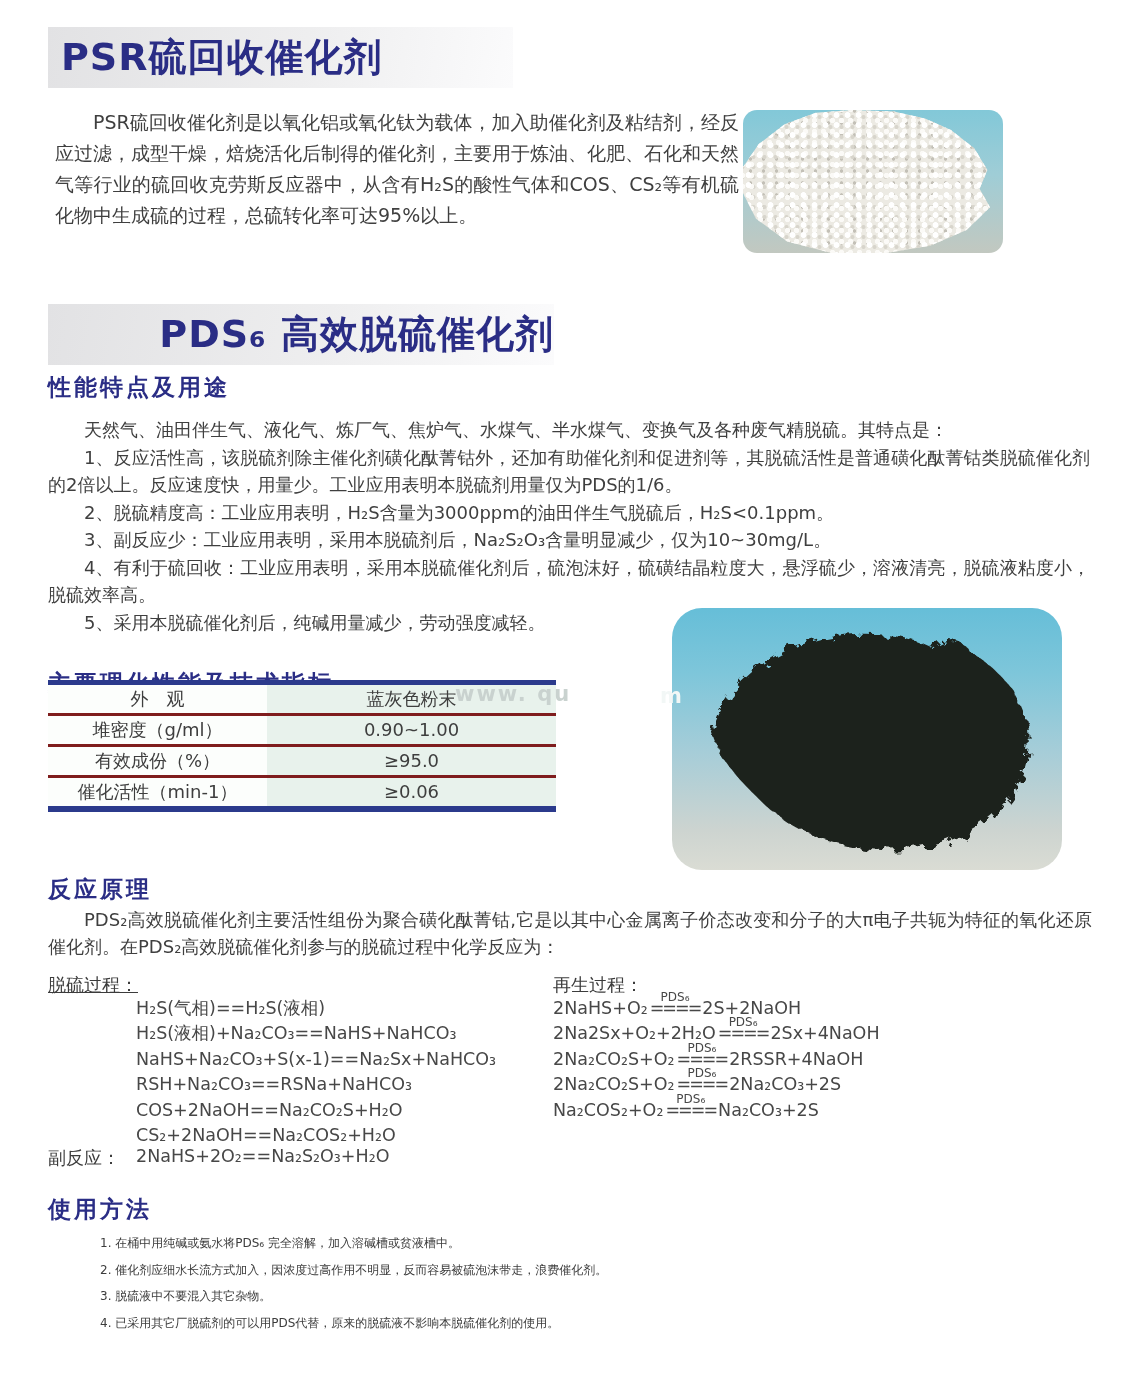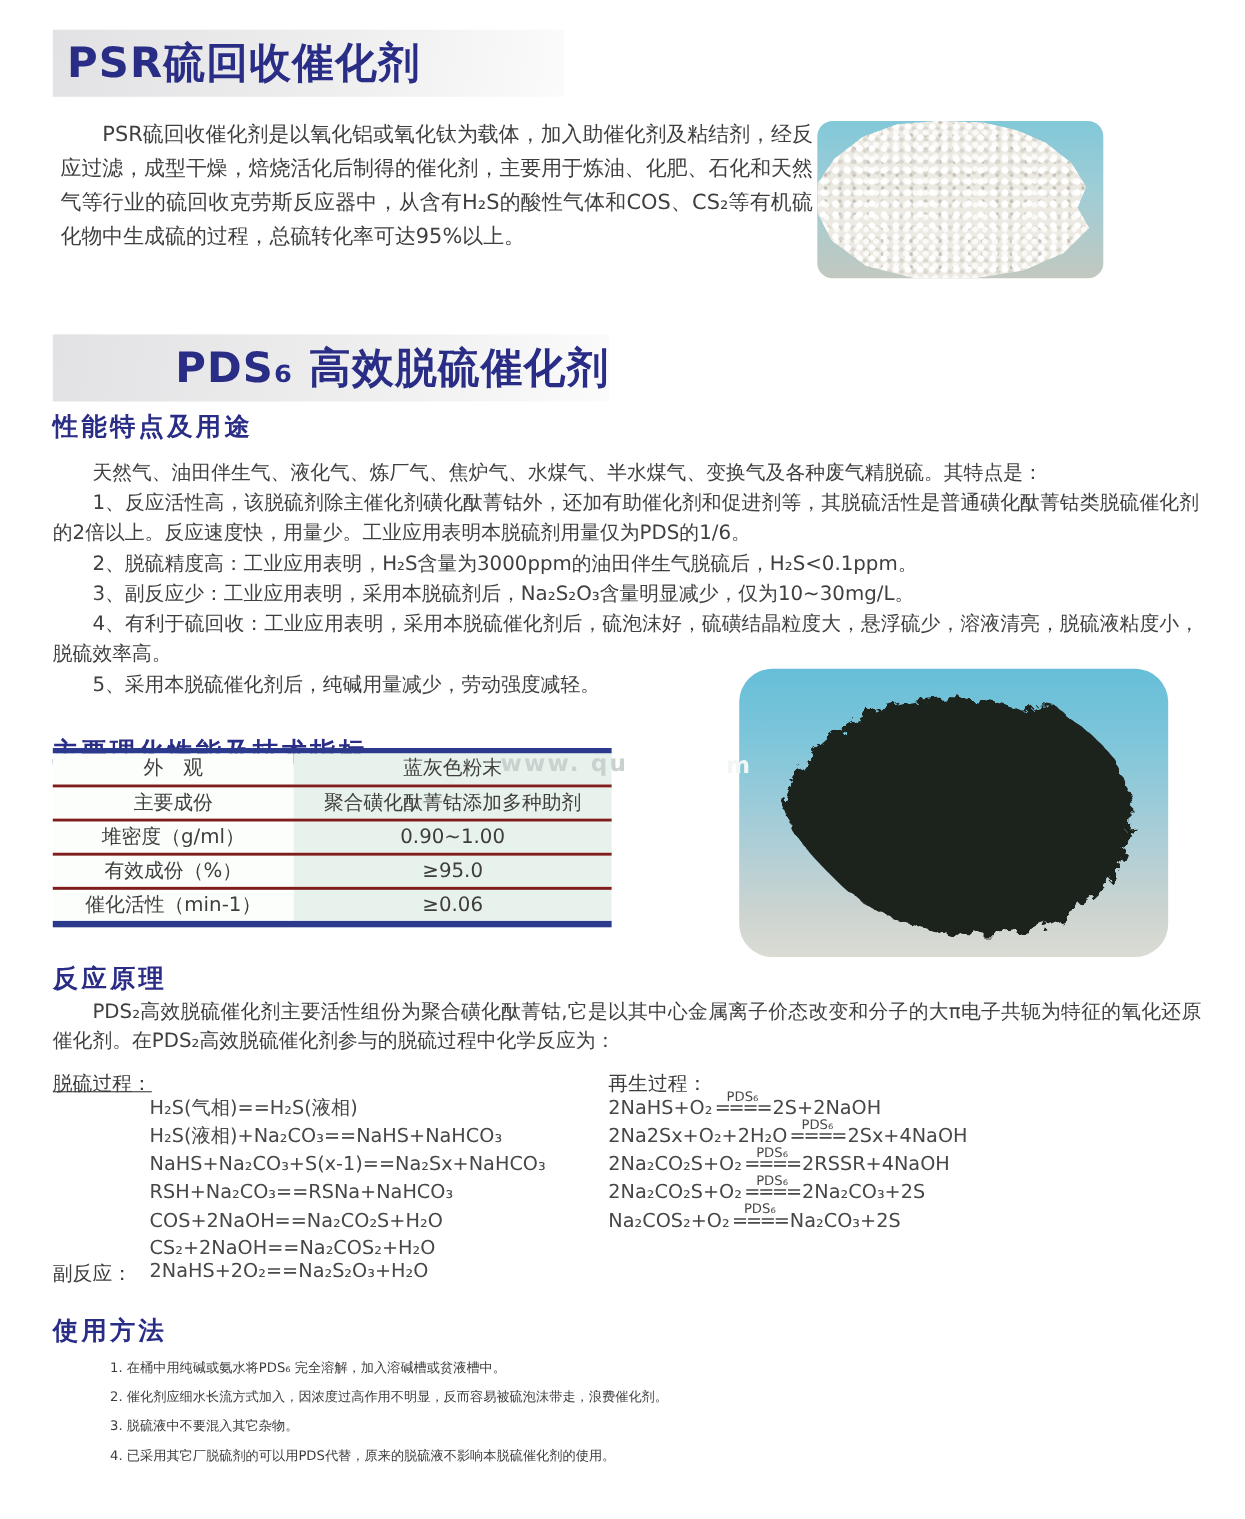--- a/index.html
+++ b/index.html
@@ -93,24 +93,20 @@
     <p>5、采用本脱硫催化剂后，纯碱用量减少，劳动强度减轻。</p>
   </div>
 
   <div class="h2" style="left:48px;top:668px;text-decoration:underline;">主要理化性能及技术指标</div>
   <div id="spec-table">
     <div class="spec-row">
       <div class="spec-label">外　观</div>
       <div class="spec-value">蓝灰色粉末</div>
     </div>
     <div class="spec-row">
-      <div class="spec-label">主要成份</div>
-      <div class="spec-value">聚合磺化酞菁钴添加多种助剂</div>
-    </div>
-    <div class="spec-row">
       <div class="spec-label">堆密度（g/ml）</div>
       <div class="spec-value">0.90~1.00</div>
     </div>
     <div class="spec-row">
       <div class="spec-label">有效成份（%）</div>
       <div class="spec-value">≥95.0</div>
     </div>
     <div class="spec-row">
       <div class="spec-label">催化活性（min-1）</div>
       <div class="spec-value">≥0.06</div>

